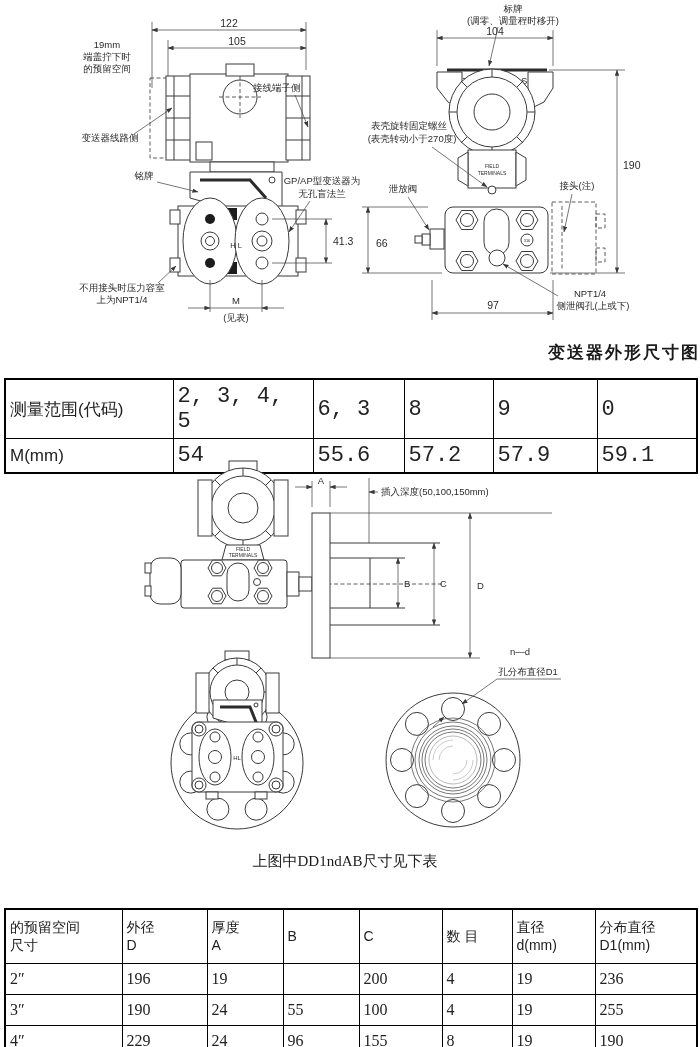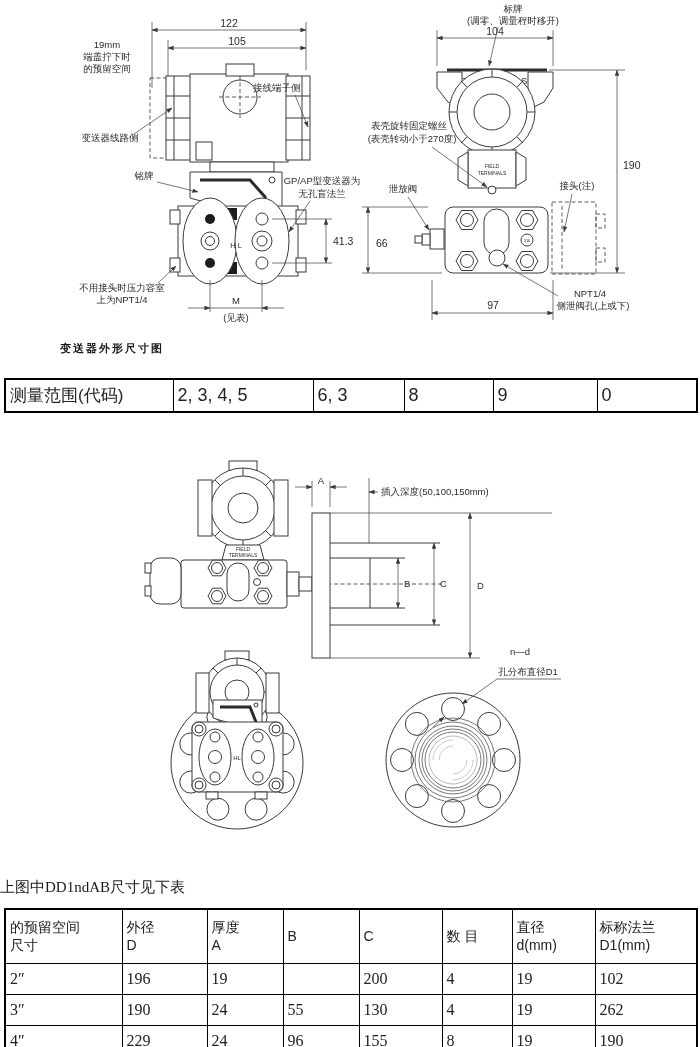--- a/index.html
+++ b/index.html
@@ -10,31 +10,31 @@
   svg .lnw{stroke:#3a3a3a;stroke-width:1;fill:#ffffff;}
   svg .thin{stroke:#4a4a4a;stroke-width:0.75;fill:none;}
   svg .dash{stroke:#4a4a4a;stroke-width:0.9;fill:none;stroke-dasharray:4 2.5;}
   svg .bold{stroke:#2b2b2b;stroke-width:3;fill:none;}
   svg .blk{fill:#1c1c1c;stroke:none;}
   svg text{fill:#2b2b2b;font-family:"Liberation Sans",sans-serif;}
   svg .lbl{font-size:9.5px;}
   svg .dim{font-size:10.5px;}
   svg .tiny{font-size:5px;}
   svg .mid{text-anchor:middle;}
-  .title1{position:absolute;top:341px;left:60px;right:0;text-align:left;
-          font-size:11px;font-weight:bold;color:#1a1a1a;letter-spacing:2px;}
+  .title1{position:absolute;top:341px;left:60px;right:0;text-align:right;
+          font-size:17px;font-weight:bold;color:#1a1a1a;letter-spacing:2px;}
   .title2{position:absolute;top:853px;left:40px;right:0;text-align:center;
           font-size:16px;font-weight:bold;color:#1a1a1a;letter-spacing:1px;}
-  .subtitle{position:absolute;top:878px;left:0;right:10px;
+  .subtitle{position:absolute;top:852px;left:0;right:10px;text-align:center;
           font-size:15px;color:#1a1a1a;font-family:"Liberation Serif",serif;}
   table{border-collapse:collapse;table-layout:fixed;position:absolute;background:#fff;}
   td,th{border:1.5px solid #000;text-align:left;vertical-align:middle;padding:4px;font-weight:normal;overflow:hidden;}
   .tbl1{top:378px;left:4px;width:692px;border:2px solid #000;}
   .tbl1 .hz{font-size:17px;}
-  .tbl1 .num{font-family:Liberation Sans, sans-serif;font-size:18px;}
+  .tbl1 .num{font-family:Liberation Mono, monospace;font-size:22px;}
   .tbl1 tr{height:30px;}
   .tbl2{top:908px;left:4px;width:692px;border:2px solid #000;}
   .tbl2 .grp{font-size:15px;height:24px;letter-spacing:1px;}
   .tbl2 .ch{font-size:14px;height:45px;line-height:1.25;}
   .tbl2 .num{font-family:"Liberation Serif",serif;font-size:16px;height:22px;}
 </style>
 </head>
 <body>
 
 <div class="page">
@@ -239,20 +239,28 @@
         <col style="width:100px">
     </colgroup>
     <tbody>
         <tr>
       <th class="hz">测量范围(代码)</th>
       <td class="num">2, 3, 4, 5</td>
       <td class="num">6, 3</td>
       <td class="num">8</td>
       <td class="num">9</td>
       <td class="num">0</td>
+    </tr>
+    <tr>
+      <th class="hz">M(mm)</th>
+      <td class="num">54</td>
+      <td class="num">55.6</td>
+      <td class="num">57.2</td>
+      <td class="num">57.9</td>
+      <td class="num">59.1</td>
     </tr>
   </tbody>
     </table>
 
   <svg class="drawing" style="top:455px;" width="700" height="400" viewBox="0 0 700 400">
     <defs>
       <marker id="ar2" viewBox="0 0 8 6" refX="7.5" refY="3" markerWidth="8" markerHeight="6" orient="auto-start-reverse">
         <path d="M0,0 L8,3 L0,6 z" fill="#3a3a3a"></path>
       </marker>
     </defs>
@@ -443,43 +451,43 @@
           </th>
       <th class="ch">
             <div>数 目</div>
             <div></div>
           </th>
       <th class="ch">
             <div>直径</div>
             <div>d(mm)</div>
           </th>
       <th class="ch">
-            <div>标称法兰</div>
+            <div>分布直径</div>
             <div>D1(mm)</div>
           </th>
     </tr>
     <tr>
       <td class="num">2″</td>
       <td class="num">196</td>
       <td class="num">19</td>
       <td class="num"></td>
       <td class="num">200</td>
       <td class="num">4</td>
       <td class="num">19</td>
-      <td class="num">102</td>
+      <td class="num">236</td>
     </tr>
     <tr>
       <td class="num">3″</td>
       <td class="num">190</td>
       <td class="num">24</td>
       <td class="num">55</td>
-      <td class="num">130</td>
+      <td class="num">100</td>
       <td class="num">4</td>
       <td class="num">19</td>
-      <td class="num">262</td>
+      <td class="num">255</td>
     </tr>
     <tr>
       <td class="num">4″</td>
       <td class="num">229</td>
       <td class="num">24</td>
       <td class="num">96</td>
       <td class="num">155</td>
       <td class="num">8</td>
       <td class="num">19</td>
       <td class="num">190</td>

